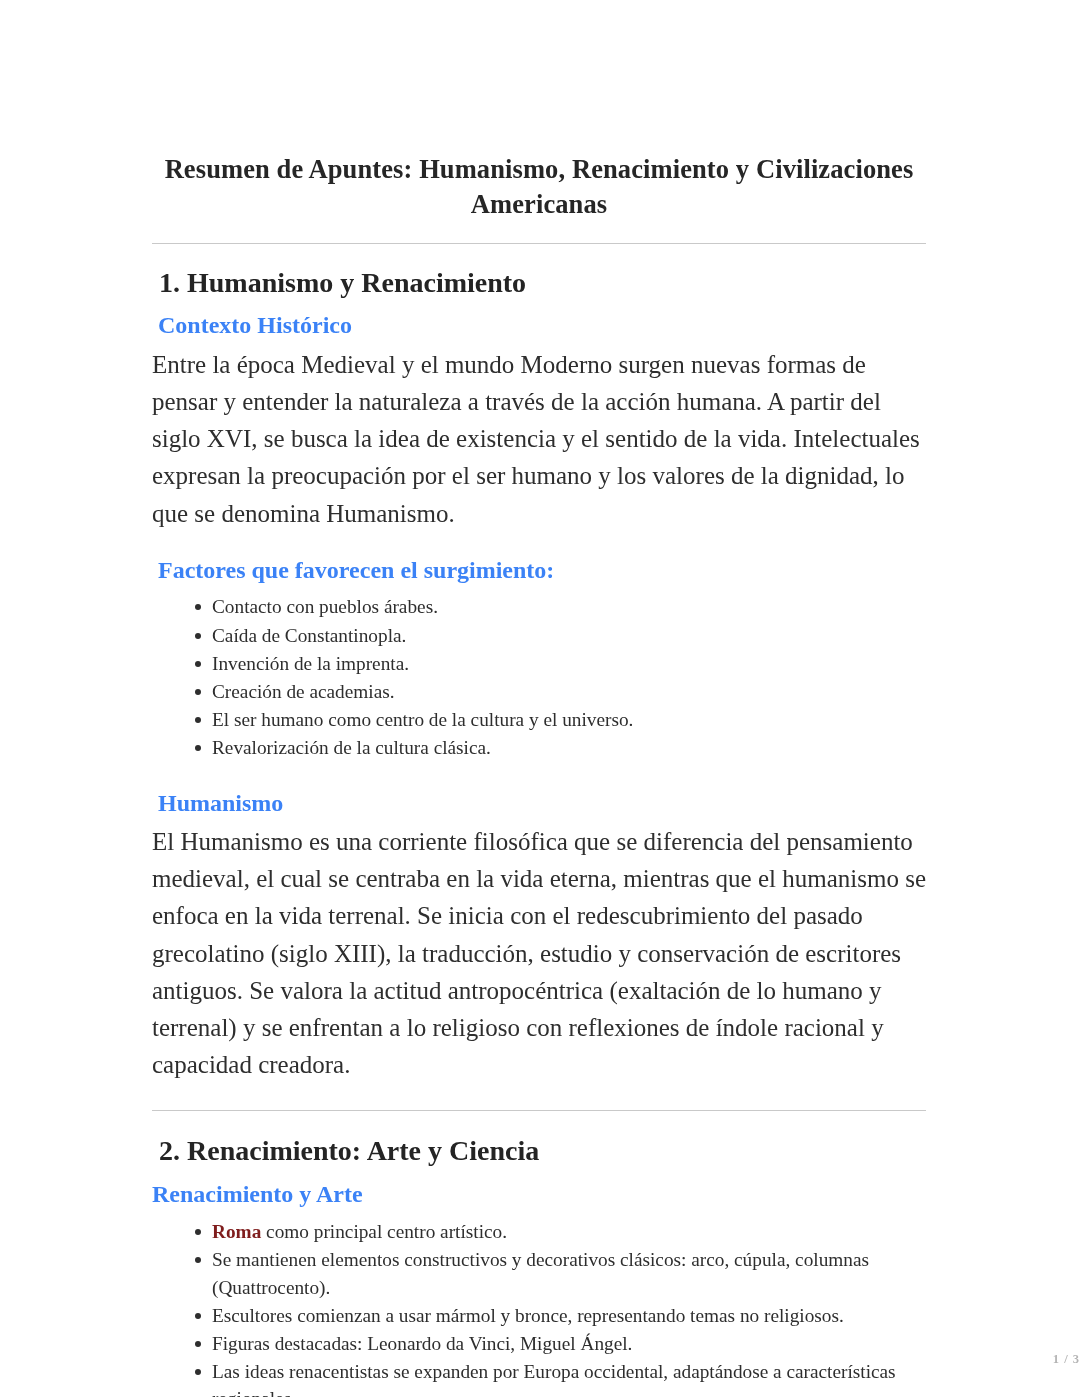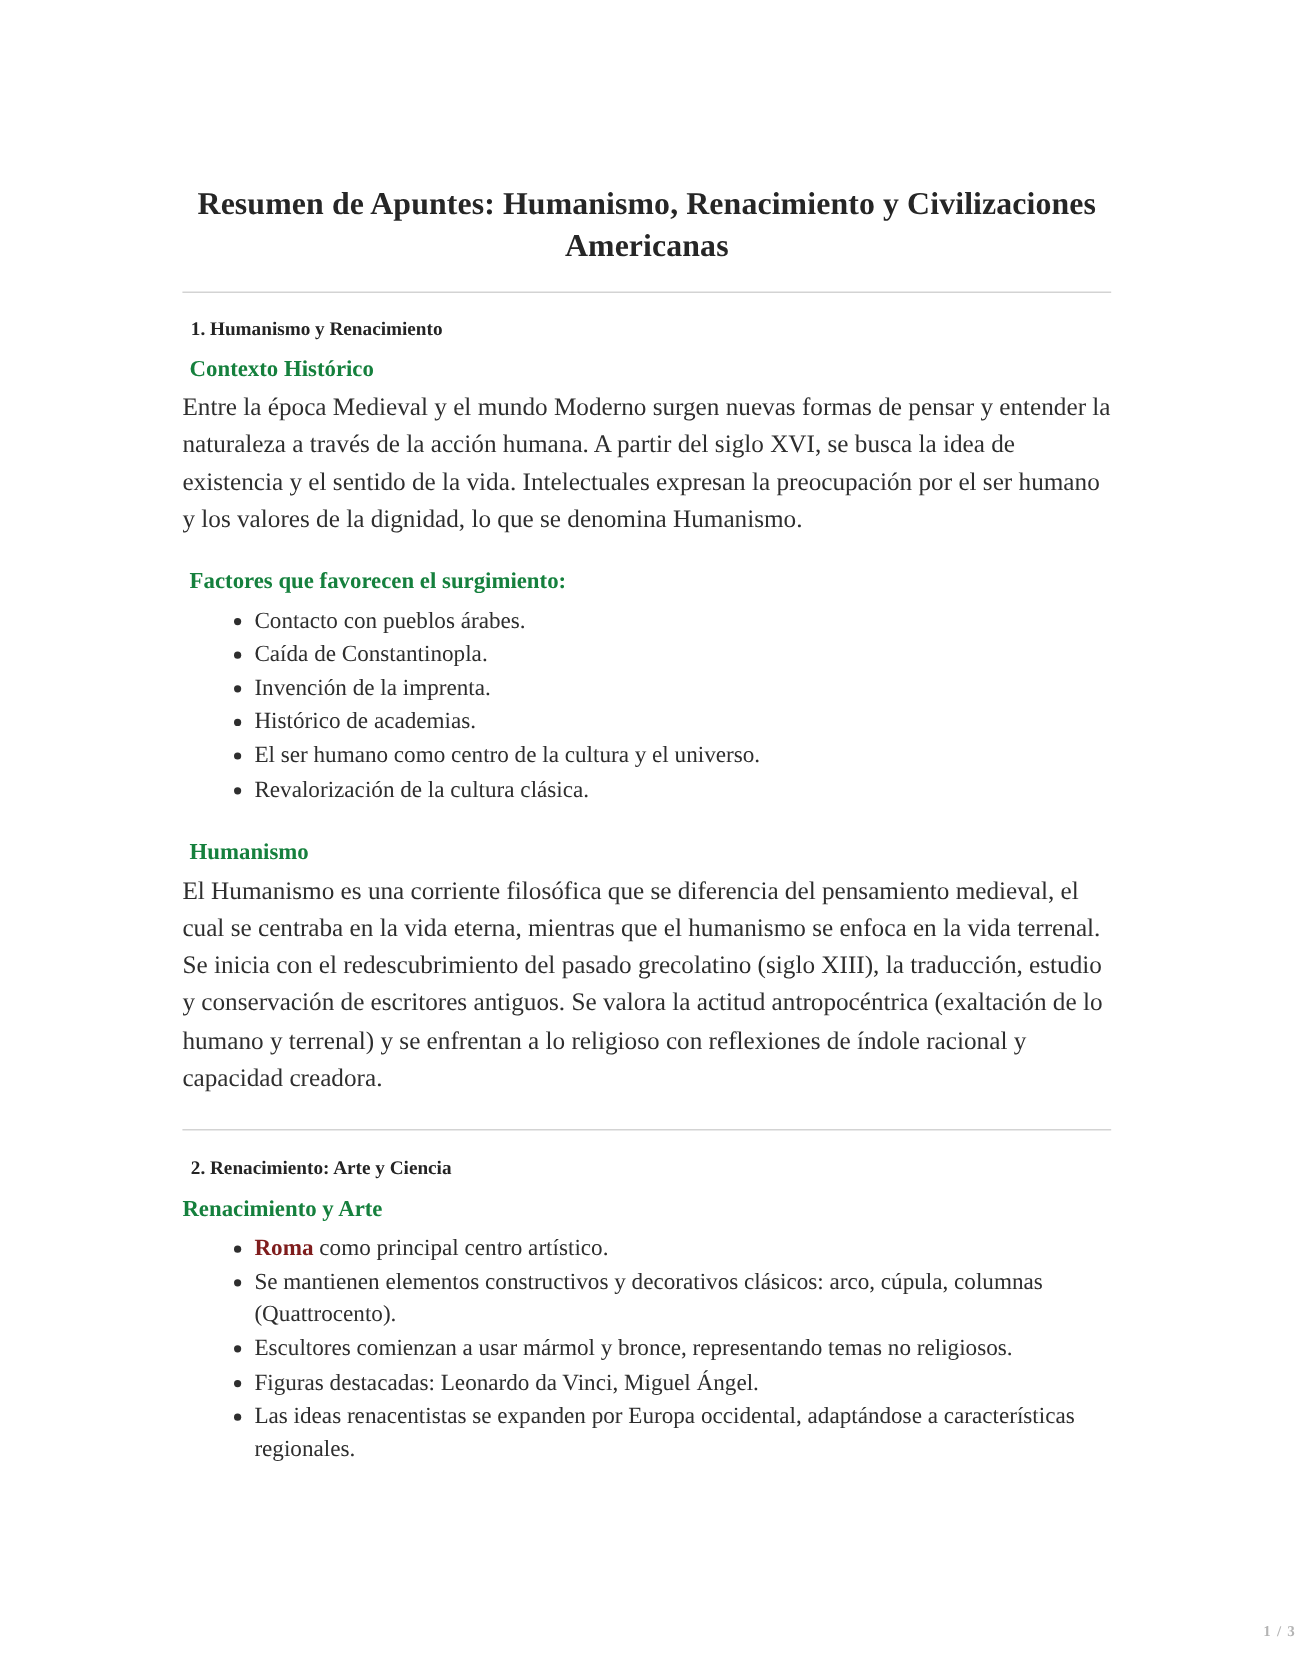--- a/index.html
+++ b/index.html
@@ -53,48 +53,48 @@
     border-top: 1.5px solid #c9c9c9;
     margin: 0;
     width: 100%;
   }
   .rule-1 { margin-top: 21px; }
   .rule-2 { margin-top: 27px; }
 
   
   .section-heading {
     margin: 0;
-    font-size: 16px;
+    font-size: 28px;
     font-weight: bold;
     line-height: 1.3;
     color: #242424;
     padding-left: 7px;
   }
   .section-heading.first { padding-top: 21px; }
   .section-heading.second { padding-top: 22px; }
 
   
   .sub-heading {
     margin: 0;
-    font-size: 19px;
+    font-size: 24px;
     font-weight: bold;
     line-height: 1.32;
-    color: #15803d;
+    color: #3b82f6;
   }
   .sub-heading.indented { padding-left: 6px; }
   .sub-heading.sp-top-1 { padding-top: 9px; }
   .sub-heading.sp-top-2 { padding-top: 23px; }
   .sub-heading.sp-top-3 { padding-top: 22px; }
   .sub-heading.sp-top-4 { padding-top: 10px; }
 
   
   .para {
     margin: 0;
     padding-top: 4px;
-    font-size: 21px;
+    font-size: 25px;
     line-height: 1.485;
     color: #2e2e2e;
     text-align: left;
   }
 
   
   ul.bullets {
     margin: 4px;
     padding: 3px 0 0 0;
     list-style: none;
@@ -175,21 +175,21 @@
     <h3 class="sub-heading indented sp-top-1">Contexto Histórico</h3>
 
     <p class="para">Entre la época Medieval y el mundo Moderno surgen nuevas formas de pensar y entender la naturaleza a través de la acción humana. A partir del siglo XVI, se busca la idea de existencia y el sentido de la vida. Intelectuales expresan la preocupación por el ser humano y los valores de la dignidad, lo que se denomina Humanismo.</p>
 
     <h3 class="sub-heading indented sp-top-2">Factores que favorecen el surgimiento:</h3>
 
     <ul class="bullets">
       <li>Contacto con pueblos árabes.</li>
       <li>Caída de Constantinopla.</li>
       <li>Invención de la imprenta.</li>
-      <li>Histórico de academias.</li>
+      <li>Creación de academias.</li>
       <li>El ser humano como centro de la cultura y el universo.</li>
       <li>Revalorización de la cultura clásica.</li>
     </ul>
 
     <h3 class="sub-heading indented sp-top-3">Humanismo</h3>
 
     <p class="para">El Humanismo es una corriente filosófica que se diferencia del pensamiento medieval, el cual se centraba en la vida eterna, mientras que el humanismo se enfoca en la vida terrenal. Se inicia con el redescubrimiento del pasado grecolatino (siglo XIII), la traducción, estudio y conservación de escritores antiguos. Se valora la actitud antropocéntrica (exaltación de lo humano y terrenal) y se enfrentan a lo religioso con reflexiones de índole racional y capacidad creadora.</p>
 
     <hr class="rule rule-2">
 

